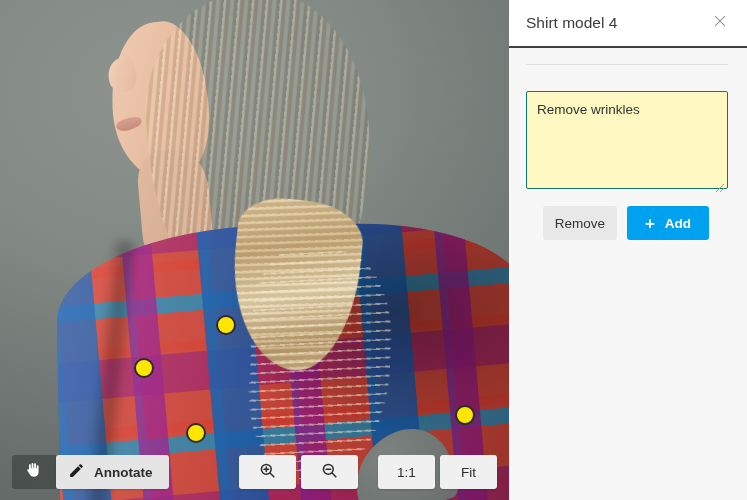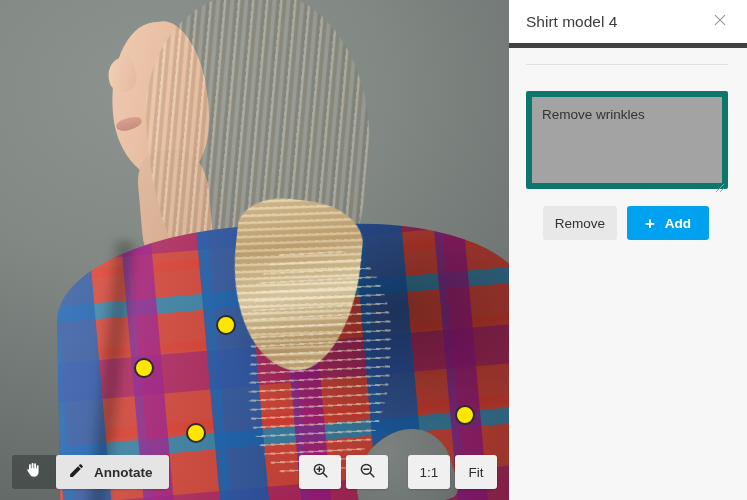--- a/index.html
+++ b/index.html
@@ -279,21 +279,21 @@
     padding: 0 16px 0 12px;
     cursor: pointer;
     box-shadow: 0 1px 2px rgba(0,0,0,0.18);
   }
   .annotate-btn .lbl {
     font-size: 13.5px;
     font-weight: bold;
     color: #2d2d2d;
   }
   .zoom-btn {
-    width: 42px;
+    width: 57px;
     height: 34px;
     background: #f0f0f0;
     border-radius: 3px;
     display: flex;
     align-items: center;
     justify-content: center;
     cursor: pointer;
     box-shadow: 0 1px 2px rgba(0,0,0,0.18);
     font-size: 13.5px;
     color: #2d2d2d;
@@ -308,21 +308,21 @@
     flex: 0 0 238px;
     height: 500px;
     background: #f7f7f7;
     display: flex;
     flex-direction: column;
     box-sizing: border-box;
   }
   .panel-header {
     height: 48px;
     background: #ffffff;
-    border-bottom: 5px solid #404040;
+    border-bottom: 2px solid #404040;
     display: flex;
     align-items: center;
     padding: 0 14px 0 17px;
     box-sizing: border-box;
     flex: 0 0 48px;
   }
   .panel-title {
     font-size: 15.5px;
     color: #3b3b3b;
     flex: 1;
@@ -348,22 +348,22 @@
     height: 1px;
     background: #e0e0e0;
     margin: 16px 19px 0 17px;
   }
 
   .comment-area { padding: 26px 19px 0 17px; }
   .comment-box {
     width: 100%;
     height: 98px;
     box-sizing: border-box;
-    background: #a3a3a3;
-    border: 6px solid #0f766e;
+    background: #fef9c3;
+    border: 1px solid #0f766e;
     border-radius: 2px;
     padding: 10px 10px;
     font-family: "Liberation Sans", sans-serif;
     font-size: 13.5px;
     color: #333333;
     resize: none;
     outline: none;
     position: relative;
   }
   .comment-wrap { position: relative; }

